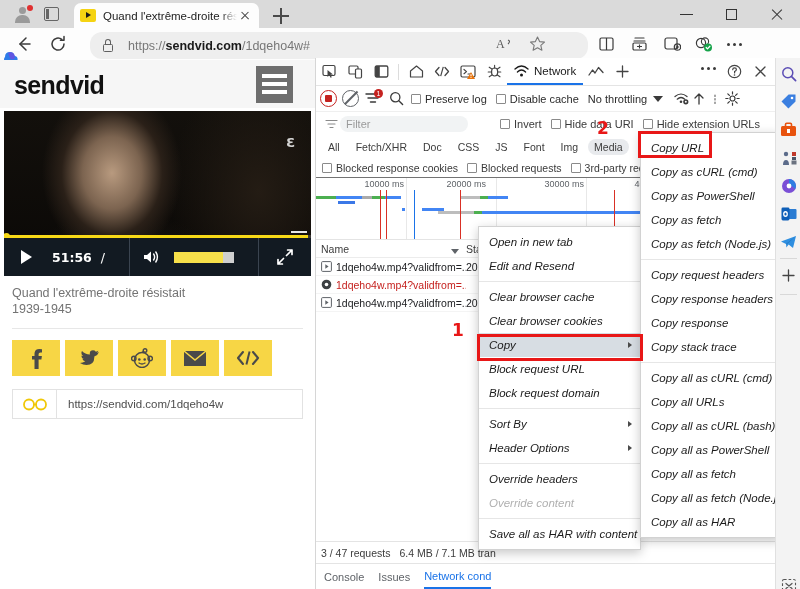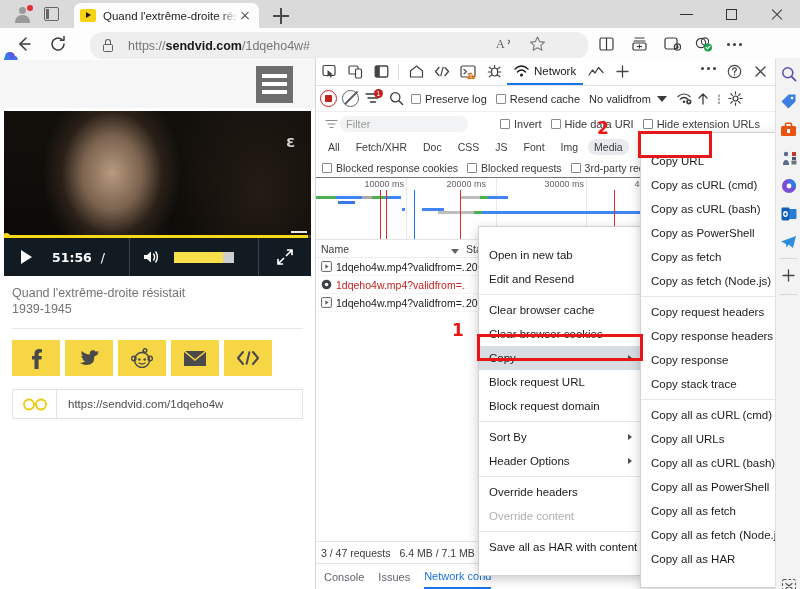--- a/index.html
+++ b/index.html
@@ -189,21 +189,22 @@
   .rico { width:11px; height:11px; flex:0 0 auto; }
 
   .dt-status { position:absolute; left:0; bottom:26px; width:460px; height:22px; border-top:1px solid #e4e4e4; display:flex; align-items:center; font-size:10.5px; color:#3c3c3c; padding-left:5px; gap:9px; }
   .dt-drawer { position:absolute; left:0; bottom:0; width:460px; height:26px; border-top:1px solid #e4e4e4; display:flex; align-items:center; font-size:11px; color:#5f6368; padding-left:8px; gap:14px; background:#fff; }
   .dw-tab.active { color:#1a73e8; border-bottom:2px solid #1a73e8; height:25px; display:flex; align-items:center; }
 
   
   .ctxmenu {
     position:absolute; background:#ffffff; border:1px solid #d2d2d2;
     box-shadow: 0 3px 10px rgba(0,0,0,.22); font-size:11.5px; color:#1b1b1b;
-    padding: 16px 0;
+    padding: 3px 0;
+    font-style: italic;
   }
   .ctx-main { left:478px; top:226px; width:163px; }
   .ctx-sub  { left:640px; top:132px; width:142px; }
   .mi { height:24px; display:flex; align-items:center; padding:0 10px; position:relative; white-space:nowrap; }
   .mi.disabled { color:#b0b0b0; }
   .mi.hl { background:#d7dde3; }
   .mi .arr { position:absolute; right:8px; top:9px; border-left:4px solid #4a4a4a; border-top:3px solid transparent; border-bottom:3px solid transparent; }
   .msep { height:1px; background:#e6e6e6; margin:3px 0; }
 
   .redbox { position:absolute; border:3px solid #e81717; pointer-events:none; }
@@ -319,20 +320,21 @@
     <div class="ab-copilot">
       <svg width="22" height="22" viewBox="0 0 22 22">
           <path d="M5 11 q0-5 5-5 q4 0 4.6 4 q3 .4 3 3.2 q0 3.3-3.6 3.3 H7.6 Q4 16.5 4 13.6 q0-1.8 1-2.6Z" fill="#2e7de9"></path>
           <path d="M8 7 q3-2 5.6 .6 q1.7 1.8 1.2 4 q-.5 2-2.6 2 q-2 0-2.5-2 Q9 8.6 8 7Z" fill="#6b4fe0" opacity=".85"></path>
         </svg>
     </div>
   </div>
 
   <div class="page">
     <div class="sv-header">
+      <div class="sv-logo">sendvid</div>
       <div class="sv-burger">
           <i></i>
           <i></i>
           <i></i>
         </div>
     </div>
 
     <div class="player">
       <div class="vid-bg"></div>
       <div class="vid-logo">3</div>
@@ -537,23 +539,23 @@
           </svg>
         <span class="filter-badge">1</span>
       </div>
       <div class="dt-ico" style="width:20px;margin-right:5px">
         <svg width="15" height="15" viewBox="0 0 15 15">
             <circle cx="6.3" cy="6.3" r="4.6" fill="none" stroke="#3a3a3a" stroke-width="1.3"></circle>
             <path d="M9.8 9.8 L13.6 13.6" stroke="#3a3a3a" stroke-width="1.4" stroke-linecap="round"></path>
           </svg>
       </div>
       <div class="tb-item"><span class="cb"></span><span>Preserve log</span></div>
-      <div class="tb-item"><span class="cb"></span><span>Resend cache</span></div>
+      <div class="tb-item"><span class="cb"></span><span>Disable cache</span></div>
       <div class="tb-item" style="display:flex;align-items:center;gap:6px">
-        <span>No validfrom</span>
+        <span>No throttling</span>
         <span style="border-left:5px solid transparent;border-right:5px solid transparent;border-top:6px solid #3a3a3a;"></span>
       </div>
       <div class="dt-ico" style="width:18px">
         <svg width="15" height="14" viewBox="0 0 15 14">
             <path d="M1 4.5 Q7 -.5 13 4.5" fill="none" stroke="#3a3a3a" stroke-width="1.2" stroke-linecap="round"></path>
             <path d="M3.2 7.2 Q7 3.8 10.8 7.2" fill="none" stroke="#3a3a3a" stroke-width="1.2" stroke-linecap="round"></path>
             <circle cx="7" cy="9.8" r="1.3" fill="#3a3a3a"></circle>
             <circle cx="11.8" cy="9.8" r="2.6" fill="#3a3a3a"></circle>
             <circle cx="11.8" cy="9.8" r="1" fill="#fff"></circle>
           </svg>
@@ -731,21 +733,20 @@
     <div class="msep"></div>
     <div class="mi">Override headers</div>
     <div class="mi disabled">Override content</div>
     <div class="msep"></div>
     <div class="mi">Save all as HAR with content</div>
   </div>
 
   <div class="ctxmenu ctx-sub">
     <div class="mi">Copy URL</div>
     <div class="mi">Copy as cURL (cmd)</div>
-    <div class="mi">Copy as cURL (bash)</div>
     <div class="mi">Copy as PowerShell</div>
     <div class="mi">Copy as fetch</div>
     <div class="mi">Copy as fetch (Node.js)</div>
     <div class="msep"></div>
     <div class="mi">Copy request headers</div>
     <div class="mi">Copy response headers</div>
     <div class="mi">Copy response</div>
     <div class="mi">Copy stack trace</div>
     <div class="msep"></div>
     <div class="mi">Copy all as cURL (cmd)</div>

